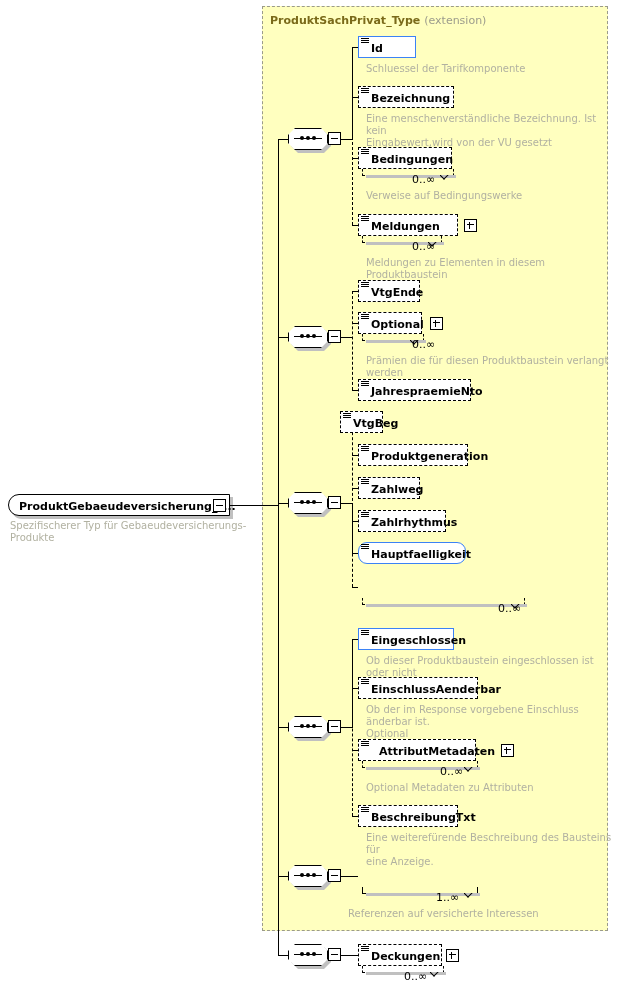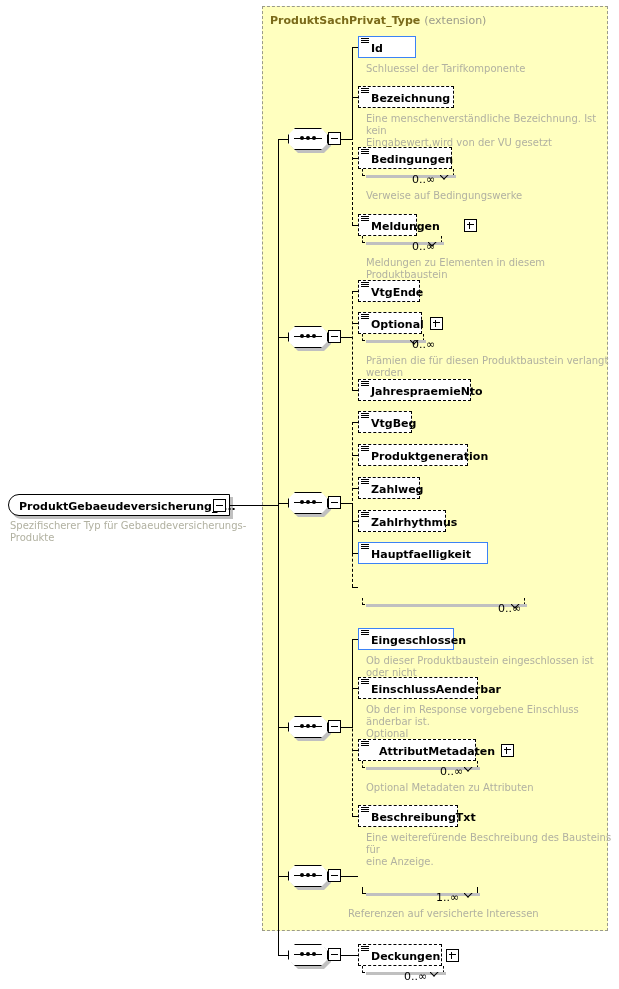--- a/index.html
+++ b/index.html
@@ -259,21 +259,21 @@
         <i></i>
         <i></i>
       </div>
       <span class="lbl">Bedingungen</span>
     </div>
     <div class="repeat-tail" style="left: 362px; top: 169px; width: 92px;"></div>
     <div class="chev" style="left: 440px; top: 175px;"></div>
     <div class="card" style="left: 412px; top: 173px;">0..∞</div>
     <div class="annot" style="left: 366px; top: 190px; width: 250px;">Verweise auf Bedingungswerke</div>
     <div class="ln h-dash" style="left: 352px; top: 225px; width: 6px;"></div>
-    <div class="el optional" style="left: 358px; top: 214px; width: 59px; gap: 18px;">
+    <div class="el optional" style="left: 358px; top: 214px; width: 100px; gap: 18px;">
       <div class="ham">
         <i></i>
         <i></i>
         <i></i>
       </div>
       <span class="lbl">Meldungen</span>
       <div class="plus"></div>
     </div>
     <div class="repeat-tail" style="left: 362px; top: 236px; width: 80px;"></div>
     <div class="chev" style="left: 428px; top: 242px;"></div>
@@ -330,21 +330,21 @@
       <div class="bar"></div>
       <div class="dot d1"></div>
       <div class="dot d2"></div>
       <div class="dot d3"></div>
       <div class="minus"></div>
     </div>
     <div class="ln h-solid" style="left: 341px; top: 503px; width: 12px;"></div>
     <div class="ln v-dash" style="left: 352px; top: 422px; height: 165px;"></div>
     <div class="ln v-solid" style="left: 352px; top: 503px; height: 50px;"></div>
     <div class="ln h-dash" style="left: 352px; top: 422px; width: 6px;"></div>
-    <div class="el optional" style="left: 358px; top: 411px; width: 54px;">
+    <div class="el optional" style="left: 340px; top: 411px; width: 43px;">
       <div class="ham">
         <i></i>
         <i></i>
         <i></i>
       </div>
       <span class="lbl">VtgBeg</span>
     </div>
     <div class="ln h-dash" style="left: 352px; top: 455px; width: 6px;"></div>
     <div class="el optional" style="left: 358px; top: 444px; width: 110px;">
       <div class="ham">
@@ -366,21 +366,21 @@
     <div class="ln h-dash" style="left: 352px; top: 521px; width: 6px;"></div>
     <div class="el optional" style="left: 358px; top: 510px; width: 88px;">
       <div class="ham">
         <i></i>
         <i></i>
         <i></i>
       </div>
       <span class="lbl">Zahlrhythmus</span>
     </div>
     <div class="ln h-solid" style="left: 352px; top: 553px; width: 6px;"></div>
-    <div class="el required" style="left: 358px; top: 542px; width: 130px;">
+    <div class="el required" style="left: 358px; top: 542px; width: 108px; border-radius: 9px;">
       <div class="ham">
         <i></i>
         <i></i>
         <i></i>
       </div>
       <span class="lbl">Hauptfaelligkeit</span>
     </div>
     <div class="ln h-dash" style="left: 352px; top: 587px; width: 6px;"></div>
     <div class="repeat-tail" style="left: 362px; top: 598px; width: 163px;"></div>
     <div class="chev" style="left: 511px; top: 604px;"></div>

